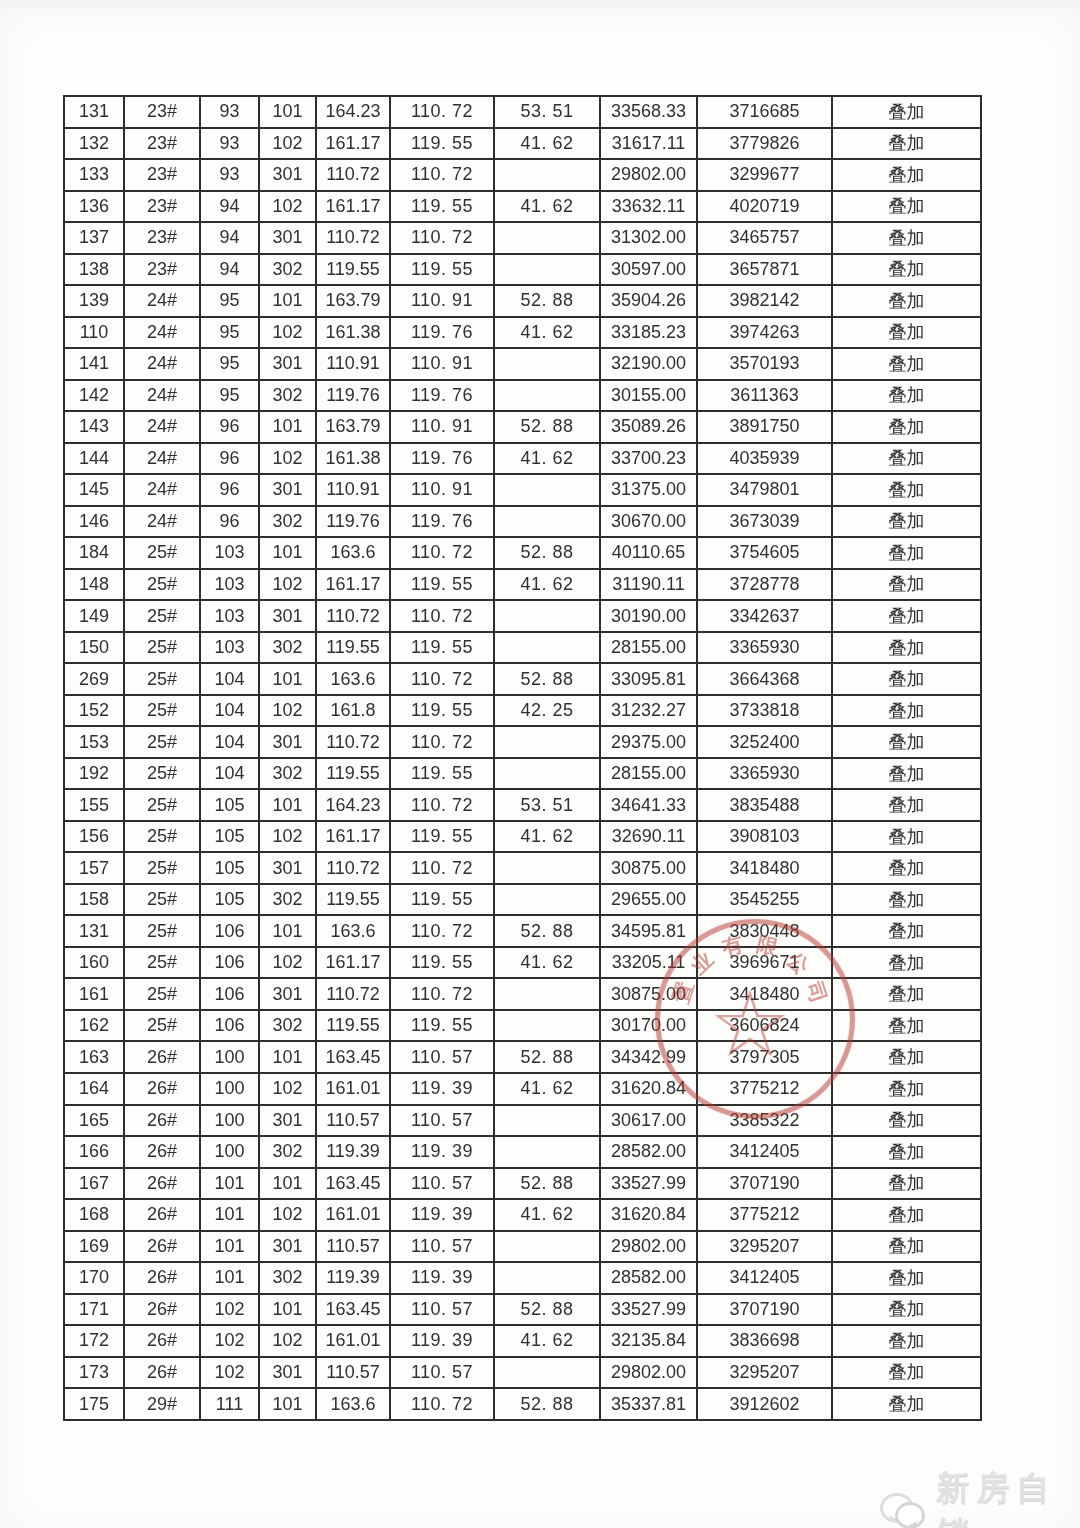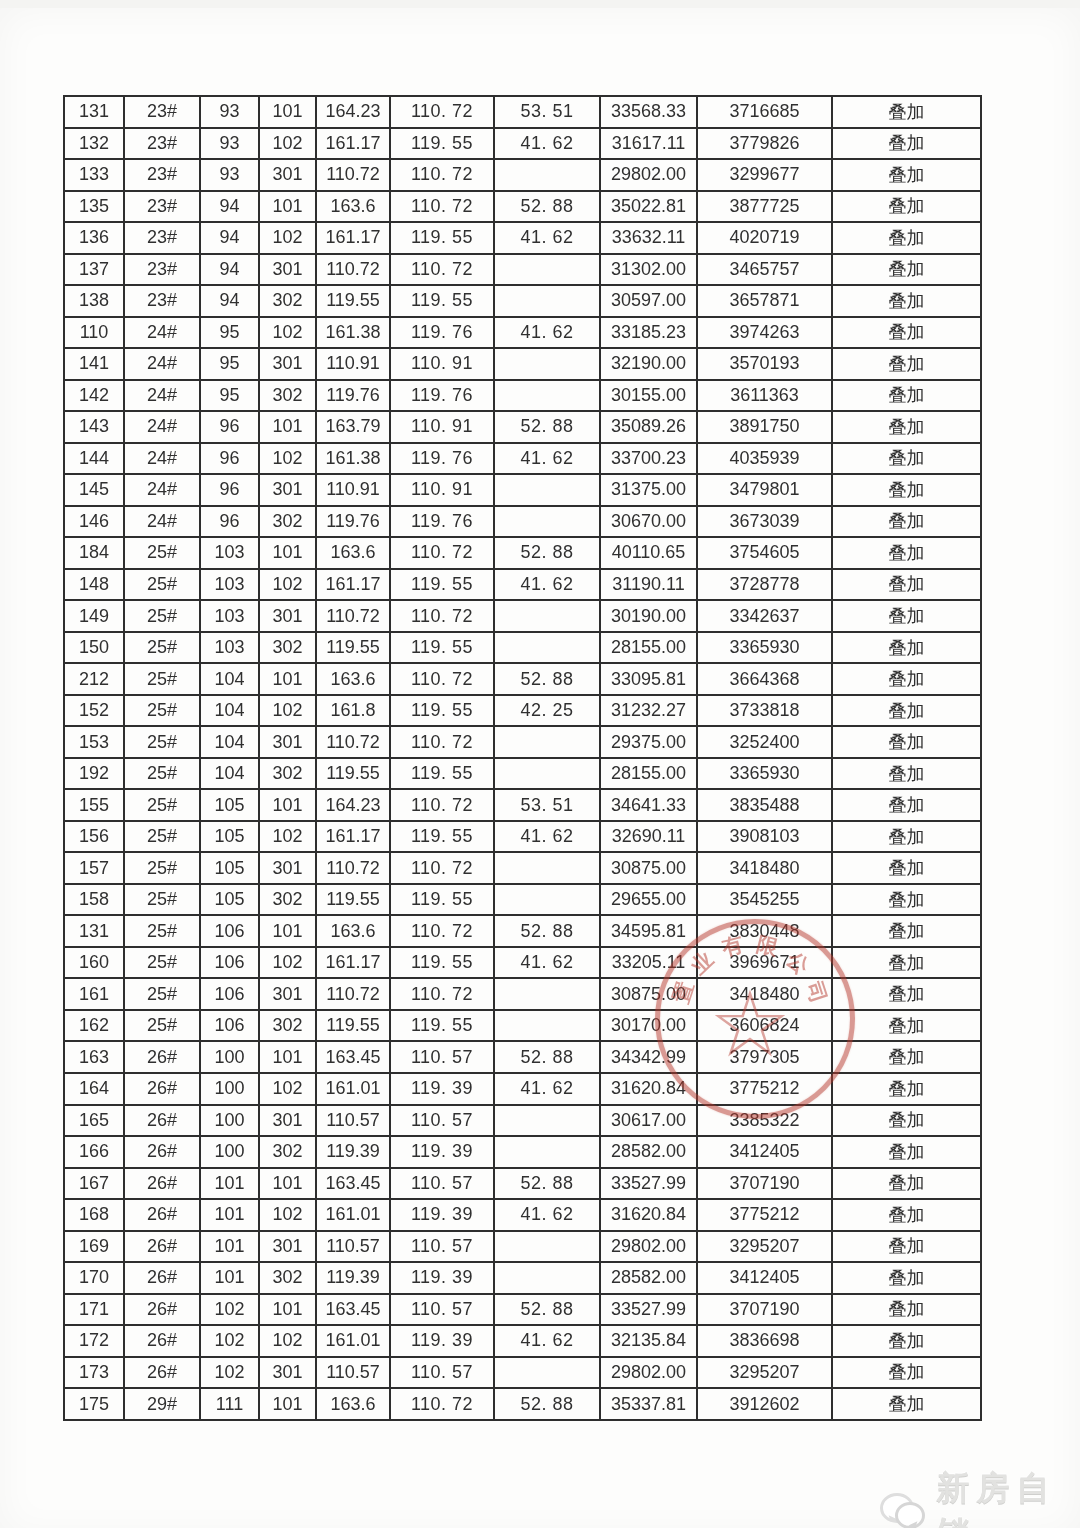--- a/index.html
+++ b/index.html
@@ -136,32 +136,20 @@
           <td class="c-unit">93</td>
           <td class="c-room">301</td>
           <td class="c-a1">110.72</td>
           <td class="c-a2">110. 72</td>
           <td class="c-a3"></td>
           <td class="c-price">29802.00</td>
           <td class="c-total">3299677</td>
           <td class="c-type">叠加</td>
         </tr>
         <tr>
-          <td class="c-no">135</td>
-          <td class="c-bld">23#</td>
-          <td class="c-unit">94</td>
-          <td class="c-room">101</td>
-          <td class="c-a1">163.6</td>
-          <td class="c-a2">110. 72</td>
-          <td class="c-a3">52. 88</td>
-          <td class="c-price">35022.81</td>
-          <td class="c-total">3877725</td>
-          <td class="c-type">叠加</td>
-        </tr>
-        <tr>
           <td class="c-no">136</td>
           <td class="c-bld">23#</td>
           <td class="c-unit">94</td>
           <td class="c-room">102</td>
           <td class="c-a1">161.17</td>
           <td class="c-a2">119. 55</td>
           <td class="c-a3">41. 62</td>
           <td class="c-price">33632.11</td>
           <td class="c-total">4020719</td>
           <td class="c-type">叠加</td>
@@ -184,20 +172,32 @@
           <td class="c-unit">94</td>
           <td class="c-room">302</td>
           <td class="c-a1">119.55</td>
           <td class="c-a2">119. 55</td>
           <td class="c-a3"></td>
           <td class="c-price">30597.00</td>
           <td class="c-total">3657871</td>
           <td class="c-type">叠加</td>
         </tr>
         <tr>
+          <td class="c-no">139</td>
+          <td class="c-bld">24#</td>
+          <td class="c-unit">95</td>
+          <td class="c-room">101</td>
+          <td class="c-a1">163.79</td>
+          <td class="c-a2">110. 91</td>
+          <td class="c-a3">52. 88</td>
+          <td class="c-price">35904.26</td>
+          <td class="c-total">3982142</td>
+          <td class="c-type">叠加</td>
+        </tr>
+        <tr>
           <td class="c-no">110</td>
           <td class="c-bld">24#</td>
           <td class="c-unit">95</td>
           <td class="c-room">102</td>
           <td class="c-a1">161.38</td>
           <td class="c-a2">119. 76</td>
           <td class="c-a3">41. 62</td>
           <td class="c-price">33185.23</td>
           <td class="c-total">3974263</td>
           <td class="c-type">叠加</td>
@@ -316,21 +316,21 @@
           <td class="c-unit">103</td>
           <td class="c-room">302</td>
           <td class="c-a1">119.55</td>
           <td class="c-a2">119. 55</td>
           <td class="c-a3"></td>
           <td class="c-price">28155.00</td>
           <td class="c-total">3365930</td>
           <td class="c-type">叠加</td>
         </tr>
         <tr>
-          <td class="c-no">212</td>
+          <td class="c-no">269</td>
           <td class="c-bld">25#</td>
           <td class="c-unit">104</td>
           <td class="c-room">101</td>
           <td class="c-a1">163.6</td>
           <td class="c-a2">110. 72</td>
           <td class="c-a3">52. 88</td>
           <td class="c-price">33095.81</td>
           <td class="c-total">3664368</td>
           <td class="c-type">叠加</td>
         </tr>

